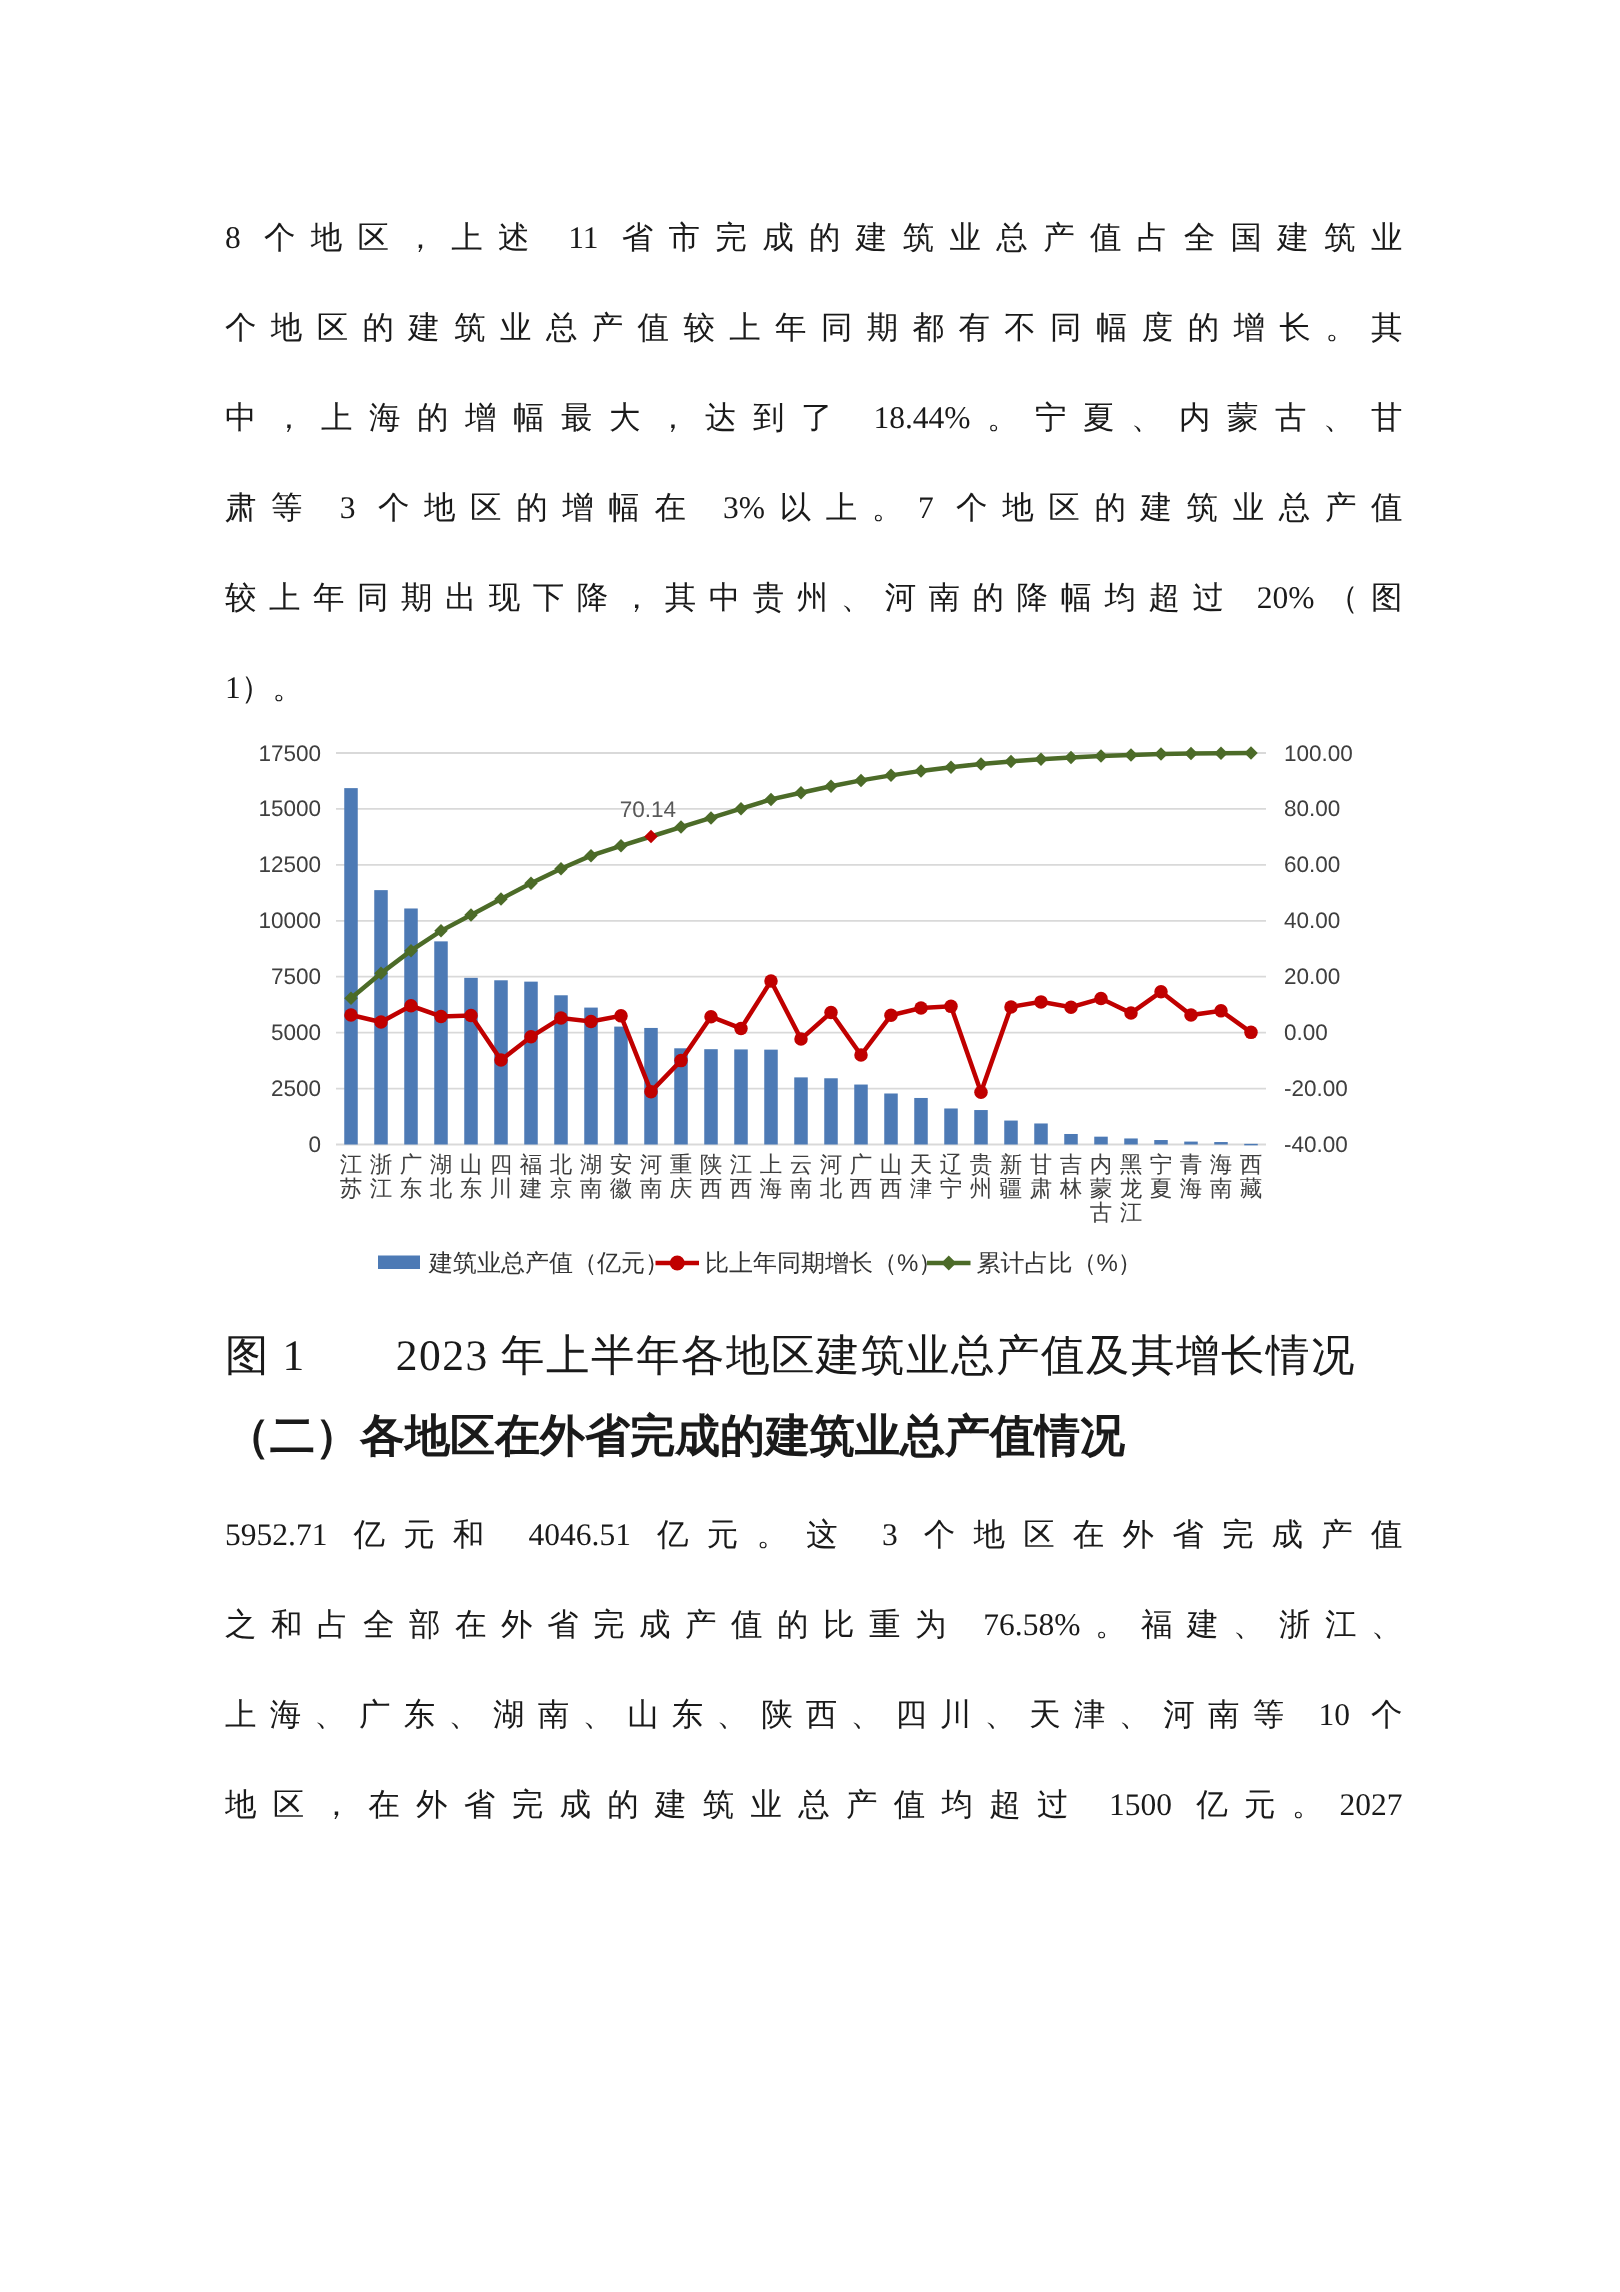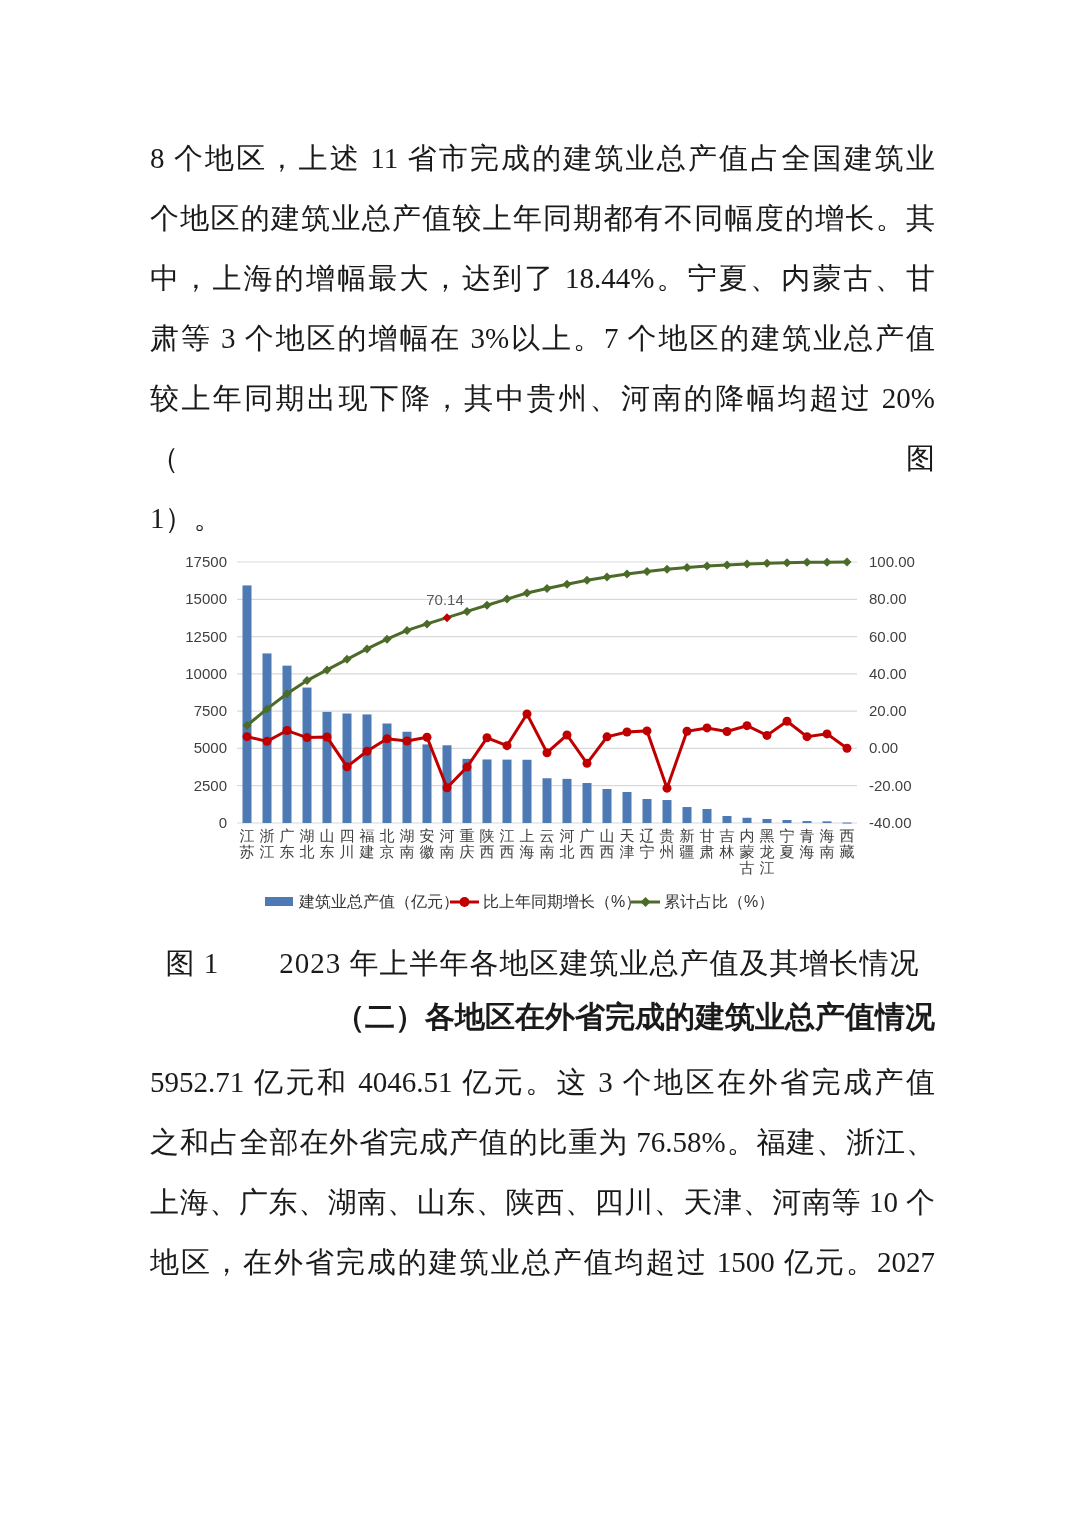--- a/index.html
+++ b/index.html
@@ -2,30 +2,30 @@
 <html><head>
 <meta charset="utf-8">
 <style>
   html,body{margin:0;padding:0;background:#ffffff;}
   .page{
     width:1080px;height:1528px;box-sizing:border-box;
     padding:128px 145px 0 150px;background:#ffffff;
     font-family:"Liberation Serif","DejaVu Serif",serif;
     color:#1a1a1a;overflow:hidden;
   }
-  .para{font-size:29px;line-height:60px;}
+  .para{font-size:21px;line-height:60px;}
   .ln{text-align:justify;text-align-last:justify;}
   .ln-left{text-align:justify;text-align-last:left;}
-  .chart-wrap{margin:-4px 0 0 2px;text-align:center;}
+  .chart-wrap{margin:-4px 0 0 2px;}
   .caption{
-    font-size:29px;line-height:46px;text-align:center;margin-top:12px;
+    font-size:29px;line-height:46px;margin-top:12px;
     letter-spacing:1px;
   }
   .heading{
-    font-size:30px;line-height:50px;text-align:right;font-weight:bold;
+    font-size:30px;line-height:50px;text-align:left;font-weight:bold;
     margin:6px 0 0 0;
   }
   .para2{margin-top:10px;}
   svg text{font-family:"Liberation Sans","DejaVu Sans",sans-serif;}
 </style>
 </head>
 <body>
 
 <div class="page">
 

